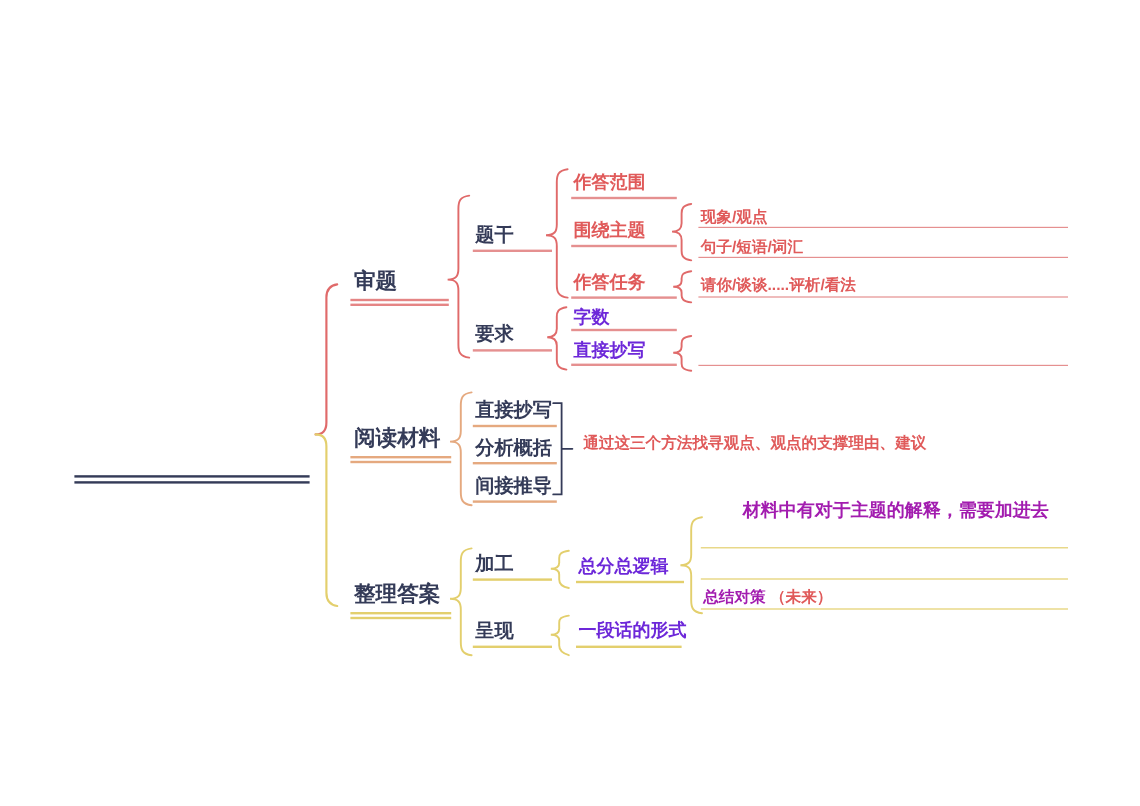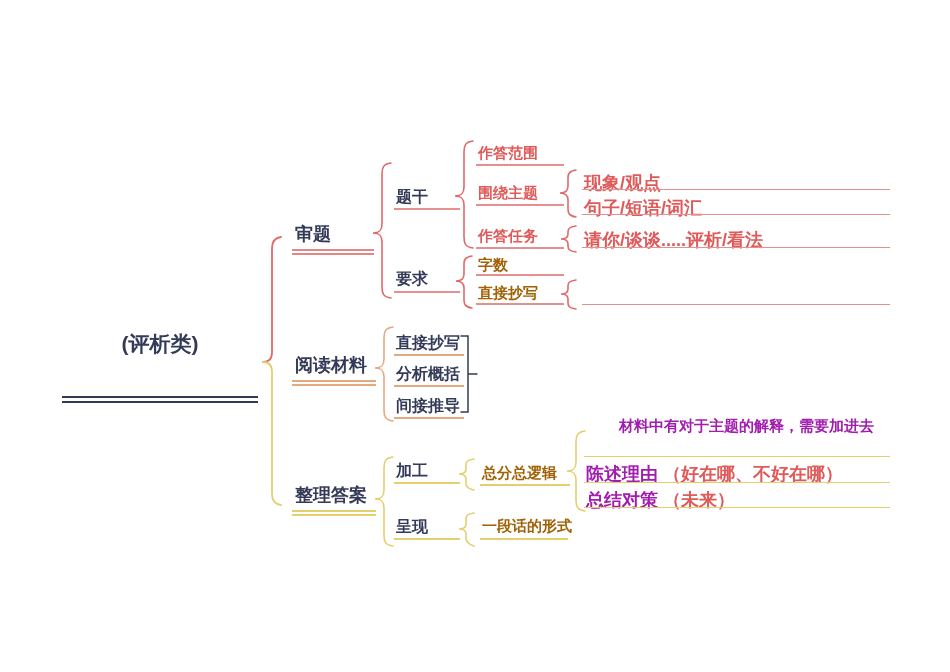--- a/index.html
+++ b/index.html
@@ -4,24 +4,24 @@
 <style>
   html,body{margin:0;padding:0;background:#ffffff;}
   #canvas{position:relative;width:950px;height:672px;background:#ffffff;overflow:hidden;
           font-family:"Liberation Sans","DejaVu Sans",sans-serif;}
   svg.overlay{position:absolute;left:0;top:0;width:950px;height:672px;pointer-events:none;}
   .t{position:absolute;white-space:nowrap;font-weight:bold;line-height:1.2;}
   .fs21{font-size:21px;}
   .fs18{font-size:18px;}
   .fs16{font-size:16px;}
   .fs15{font-size:15px;}
-  .fs13{font-size:18px;text-align:center;}
+  .fs13{font-size:13px;text-align:center;}
   .navy{color:#343b58;}
   .red{color:#e05a5a;}
-  .blue{color:#a16207;}
+  .blue{color:#6d28d9;}
   .green{color:#a21caf;}
   .u{position:absolute;height:0;border-bottom:2px solid #e59090;}
   .u.orange{border-bottom-color:#e5a97f;}
   .u.gold{border-bottom-color:#e3cf6d;}
   .u.thin{border-bottom-width:1.6px;}
   .d2{position:absolute;height:2px;border-top:2px solid #e58585;border-bottom:2px solid #e58585;}
   .d2.orange{border-color:#e5a97f;}
   .d2.gold{border-color:#e3cf6d;}
   .d2.navy{border-color:#343b58;height:3px;}
   .rootbox{position:absolute;left:62px;top:330px;width:196px;text-align:center;color:#343b58;font-weight:bold;}
@@ -58,21 +58,20 @@
 
       <path stroke="#e3cf6d" stroke-width="1.6" d="M 474 459 C 467 460 466 462 466 465 L 466 469 C 466 472 464 474 459 474 C 464 474 466 476 466 479 L 466 483 C 466 486 467 489 474 490"></path>
 
       <path stroke="#e3cf6d" stroke-width="1.6" d="M 585 431 C 577 432 576 436 576 442 L 576 462 C 576 468 574 471 567 471 C 574 471 576 474 576 480 L 576 500 C 576 506 577 510 585 511"></path>
 
       <path stroke="#e3cf6d" stroke-width="1.6" d="M 474 513 C 467 514 466 516 466 519 L 466 524 C 466 527 464 529 459 529 C 464 529 466 531 466 534 L 466 538 C 466 541 467 544 474 546"></path>
     </g>
   </svg>
 
   <div class="rootbox fs21">
-    <div>(评析类)</div>
   </div>
   <div class="d2 navy" style="left:62px;top:396px;width:196px;"></div>
 
   <div class="t fs18 navy" style="left:295px;top:224px;">审题</div>
   <div class="d2" style="left:292px;top:249px;width:82px;"></div>
 
   <div class="t fs16 navy" style="left:396px;top:187px;">题干</div>
   <div class="u" style="left:394px;top:208px;width:66px;"></div>
 
   <div class="t fs15 red" style="left:478px;top:144px;">作答范围</div>
@@ -109,37 +108,35 @@
 
   <div class="t fs16 navy" style="left:396px;top:333px;">直接抄写</div>
   <div class="u orange" style="left:394px;top:354px;width:70px;"></div>
 
   <div class="t fs16 navy" style="left:396px;top:364px;">分析概括</div>
   <div class="u orange" style="left:394px;top:385px;width:70px;"></div>
 
   <div class="t fs16 navy" style="left:396px;top:396px;">间接推导</div>
   <div class="u orange" style="left:394px;top:417px;width:70px;"></div>
 
+  <div class="t fs13 red" style="left:486px;top:361px;">通过这三个方法找寻观点、观点的支撑理由、建议</div>
 
   <div class="t fs18 navy" style="left:295px;top:485px;">整理答案</div>
   <div class="d2 gold" style="left:292px;top:510px;width:84px;"></div>
 
   <div class="t fs16 navy" style="left:396px;top:461px;">加工</div>
   <div class="u gold" style="left:394px;top:482px;width:66px;"></div>
 
   <div class="t fs15 blue" style="left:482px;top:464px;">总分总逻辑</div>
   <div class="u gold" style="left:480px;top:484px;width:90px;"></div>
 
   <div class="t fs15 green serif" style="left:619px;top:417px;">材料中有对于主题的解释，需要加进去</div>
 
   <div class="u gold thin" style="left:584px;top:456px;width:306px;"></div>
 
-  <div class="t fs13" style="left:586px;top:464px;">
-    <span class="green">陈述理由</span><span class="red"> （好在哪、不好在哪）</span>
-  </div>
   <div class="u gold thin" style="left:584px;top:482px;width:306px;"></div>
 
   <div class="t fs13" style="left:586px;top:490px;">
     <span class="green">总结对策</span><span class="red"> （未来）</span>
   </div>
   <div class="u gold thin" style="left:584px;top:507px;width:306px;"></div>
 
   <div class="t fs16 navy" style="left:396px;top:517px;">呈现</div>
   <div class="u gold" style="left:394px;top:538px;width:66px;"></div>
 

